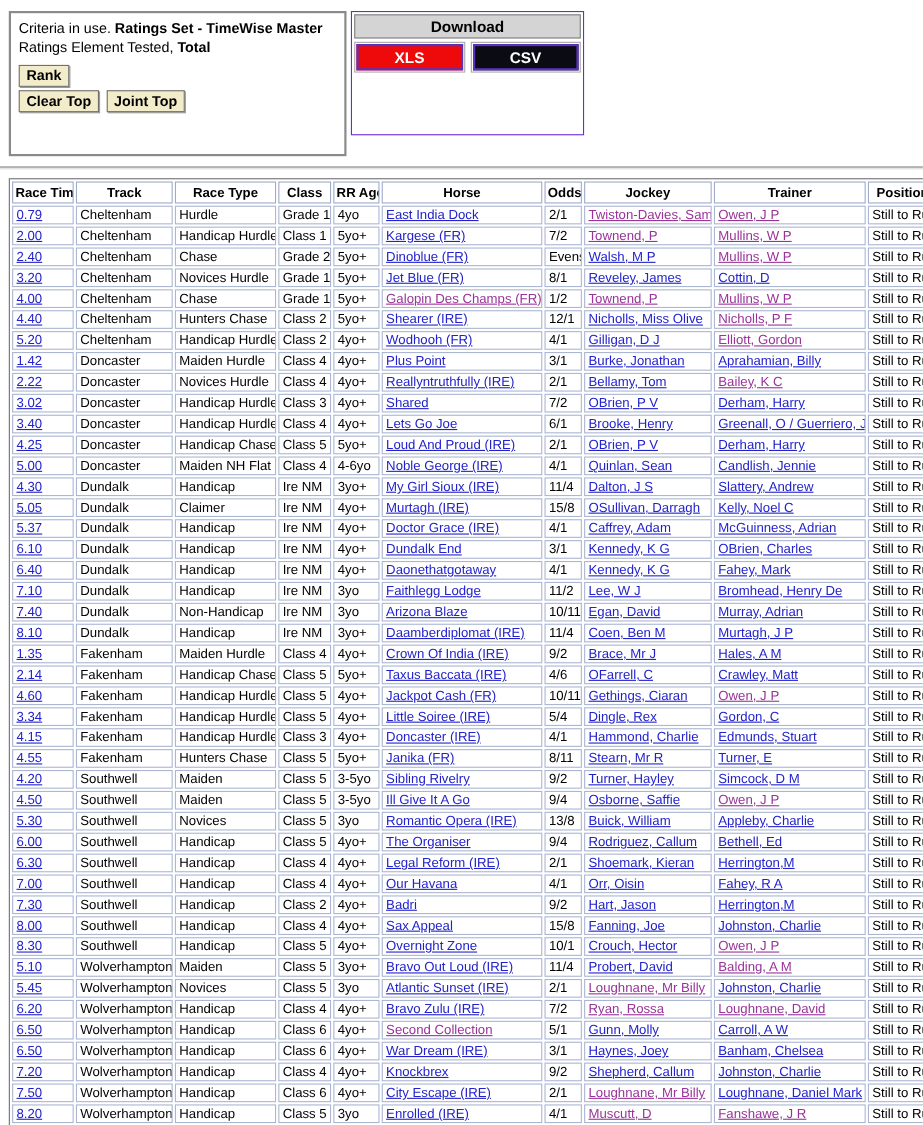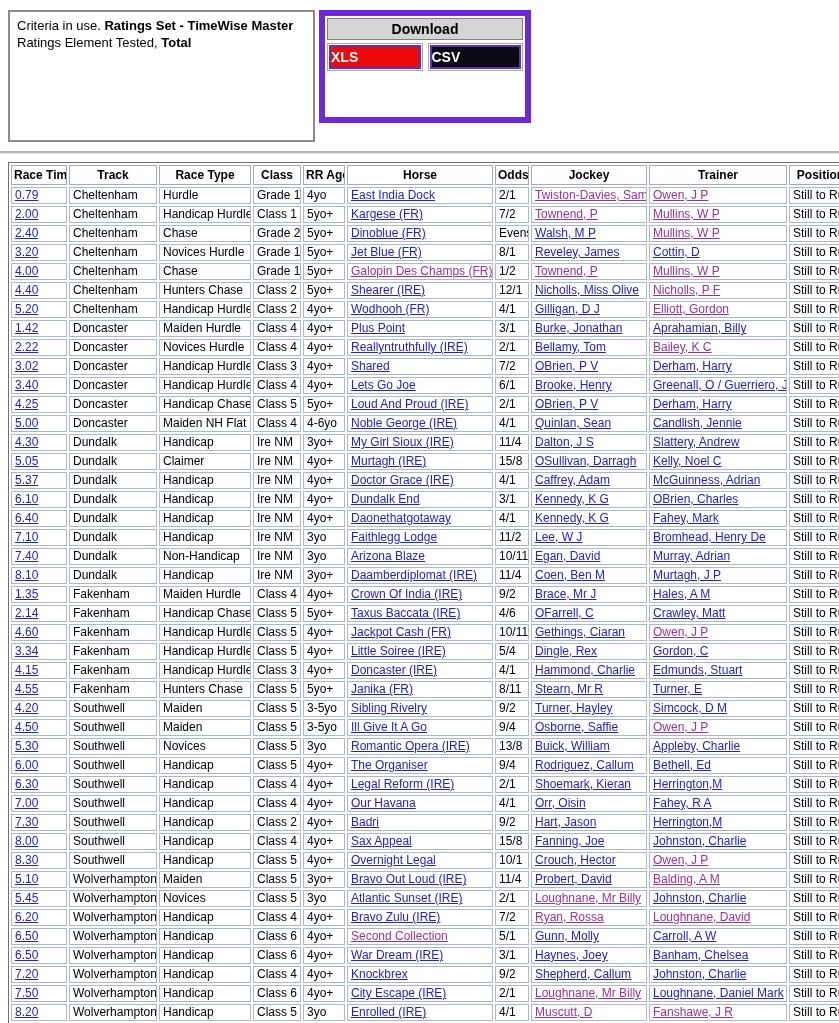--- a/index.html
+++ b/index.html
@@ -37,35 +37,35 @@
     background:var(--beige);
     border:1px solid #707070;
     box-shadow:1px 1px 0 #9a9a9a;
     padding:1px 6px 2px 6px;
     margin-right:3px;
     cursor:pointer;
   }
   .download-box{
     margin-left:4px;
     width:212px;height:113px;
-    border:6px solid #6d28d9;
+    border:1px solid #6d28d9;
     background:#fff;
     padding:2px;
   }
   .download-header{
     border:1px solid #808080;
     background:var(--dlheader);
     font-weight:bold;text-align:center;
     padding:2px 0;font-size:14px;
   }
   .download-buttons{display:flex;gap:5px;margin-top:3px;}
   .dl-cell{flex:1;border:1px solid #a8a8a8;padding:1px;}
   .dl-btn{
     display:block;border:2px solid var(--dlborder);
-    color:#fff;font-weight:bold;
+    color:#fff;font-weight:bold;text-align:center;
     text-decoration:none;font-size:14px;
     padding:2px 0;cursor:pointer;
   }
   .dl-btn.xls{background:var(--xls);}
   .dl-btn.csv{background:var(--csv);}
   
   .divider{
     margin:9px 0 0 0;border:0;height:3px;
     border-top:2px solid #b3b3b3;
     border-bottom:1px solid #e6e6e6;
@@ -94,20 +94,27 @@
   }
   table.results a{color:var(--link);text-decoration:underline;}
   table.results a.visited{color:var(--visited);}
 </style>
 </head>
 <body>
 
 <div class="top-section">
   <div class="criteria-box">
     <p class="criteria-text"><span>Criteria in use. </span><span class="b">Ratings Set - TimeWise Master</span><span> Ratings Element Tested, </span><span class="b">Total</span></p>
+    <div class="btn-row">
+      <button class="beige-btn">Rank</button>
+    </div>
+    <div class="btn-row">
+      <button class="beige-btn">Clear Top</button>
+      <button class="beige-btn">Joint Top</button>
+    </div>
   </div>
   <div class="download-box">
     <div class="download-header">Download</div>
     <div class="download-buttons">
       <div class="dl-cell">
         <a class="dl-btn xls" href="#">XLS</a>
       </div>
       <div class="dl-cell">
         <a class="dl-btn csv" href="#">CSV</a>
       </div>
@@ -564,21 +571,21 @@
         <td><a href="#">Fanning, Joe</a></td>
         <td><a href="#">Johnston, Charlie</a></td>
         <td>Still to Run</td>
       </tr>
       <tr>
         <td><a href="#">8.30</a></td>
         <td>Southwell</td>
         <td>Handicap</td>
         <td>Class 5</td>
         <td>4yo+</td>
-        <td><a href="#">Overnight Legal</a></td>
+        <td><a href="#">Overnight Zone</a></td>
         <td>10/1</td>
         <td><a href="#">Crouch, Hector</a></td>
         <td><a href="#" class="visited">Owen, J P</a></td>
         <td>Still to Run</td>
       </tr>
       <tr>
         <td><a href="#">5.10</a></td>
         <td>Wolverhampton</td>
         <td>Maiden</td>
         <td>Class 5</td>

